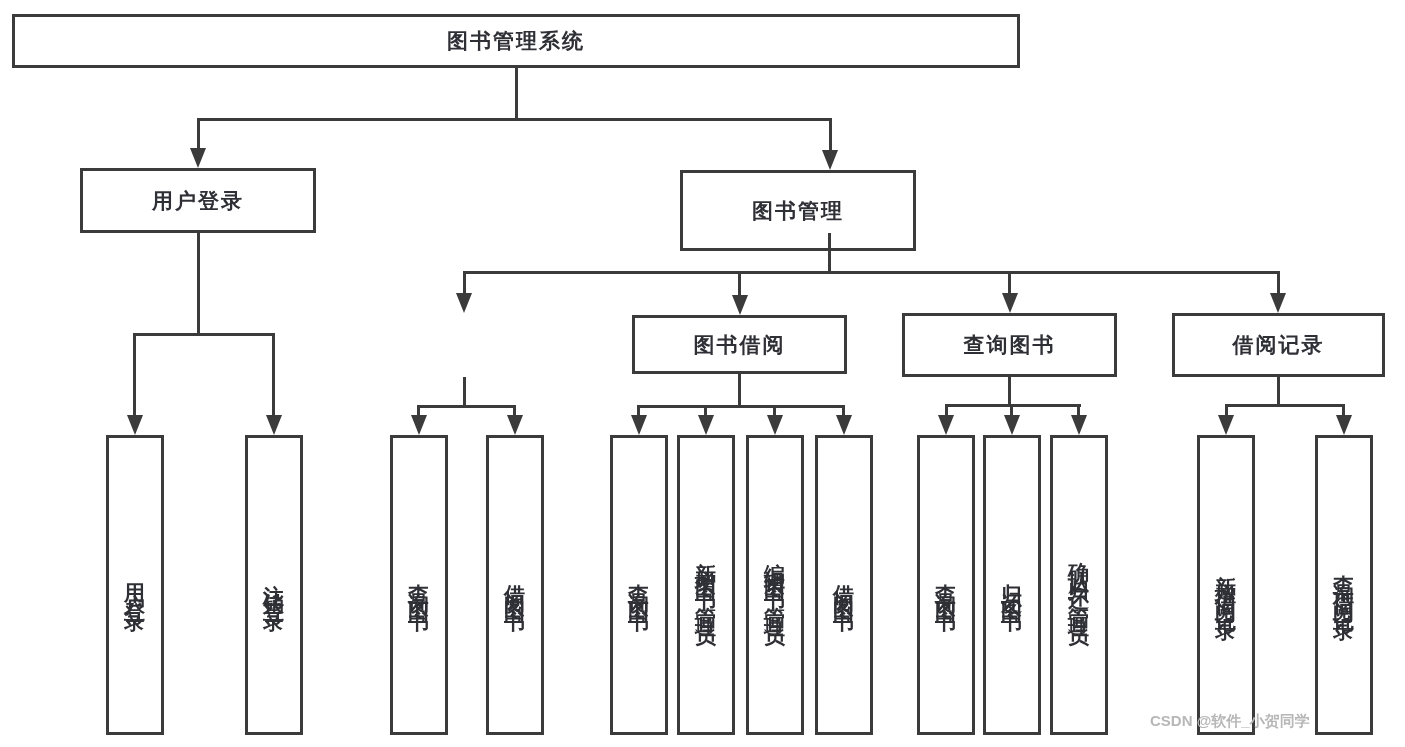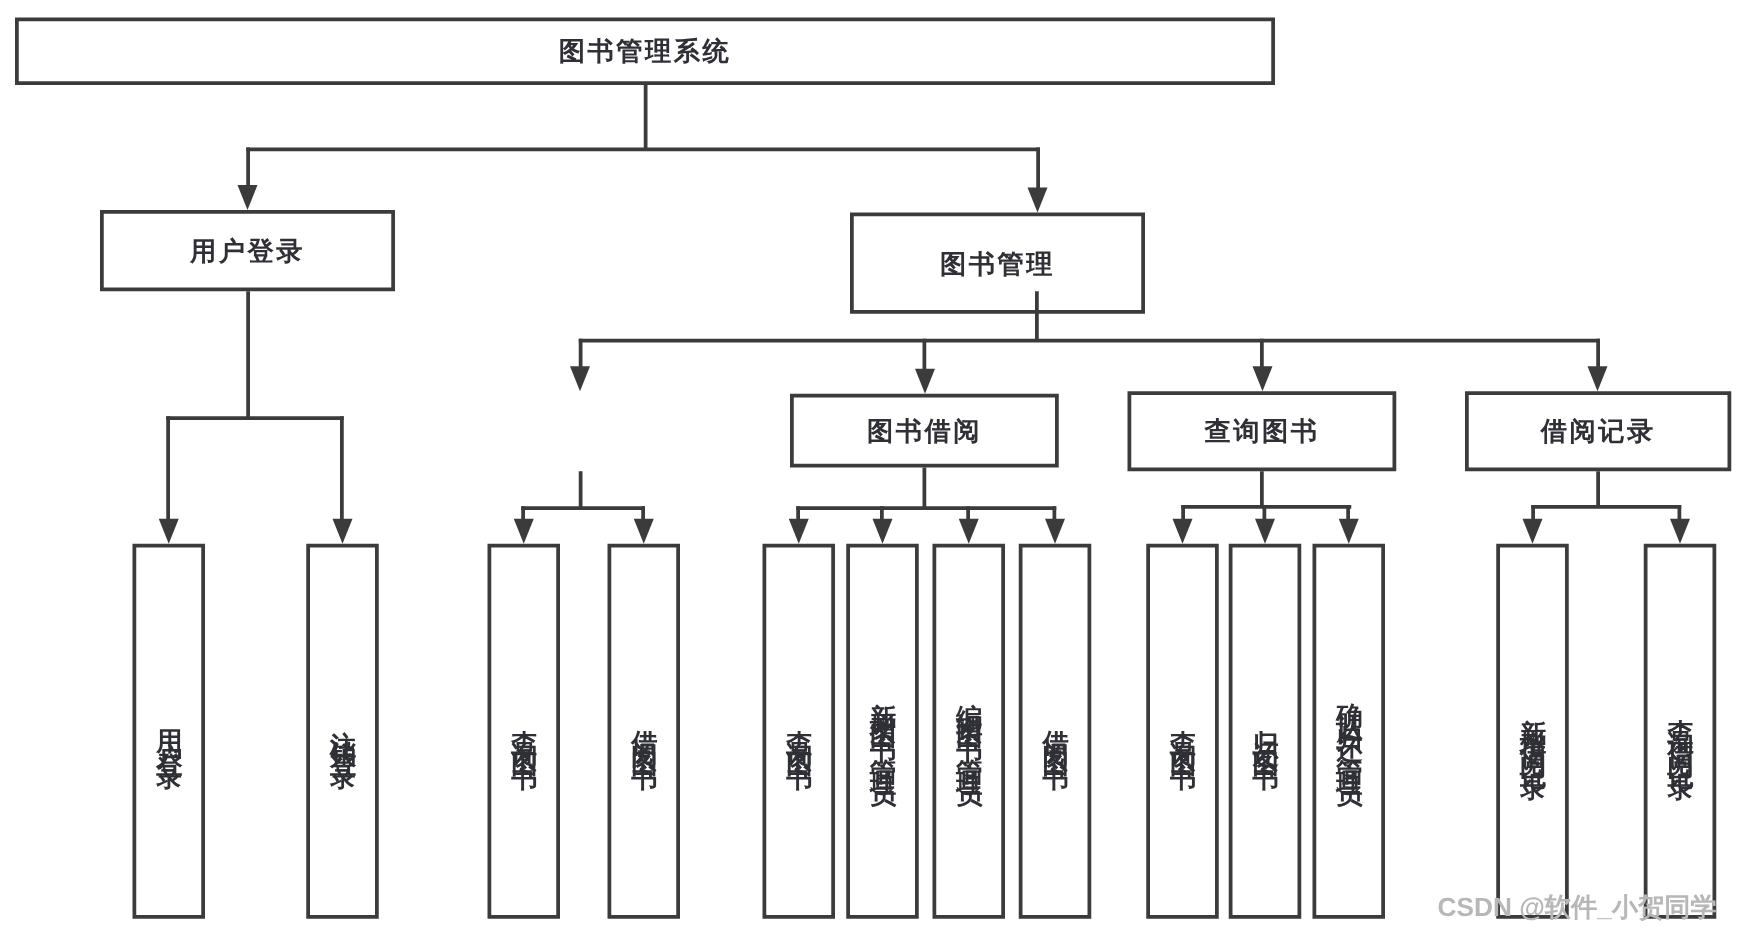--- a/index.html
+++ b/index.html
@@ -38,21 +38,21 @@
   .vl{position:absolute;width:3px;background:var(--line);}
   .ar{
     position:absolute;width:0;height:0;
     border-left:8px solid transparent;
     border-right:8px solid transparent;
     border-top:20px solid var(--line);
   }
   .watermark{
     position:absolute;
     left:1150px;top:712px;
-    font-size:21px;
+    font-size:15px;
     color:var(--watermark);
     white-space:nowrap;
     z-index:5;
   }
 </style>
 </head>
 <body>
 
 <div class="canvas">
 

